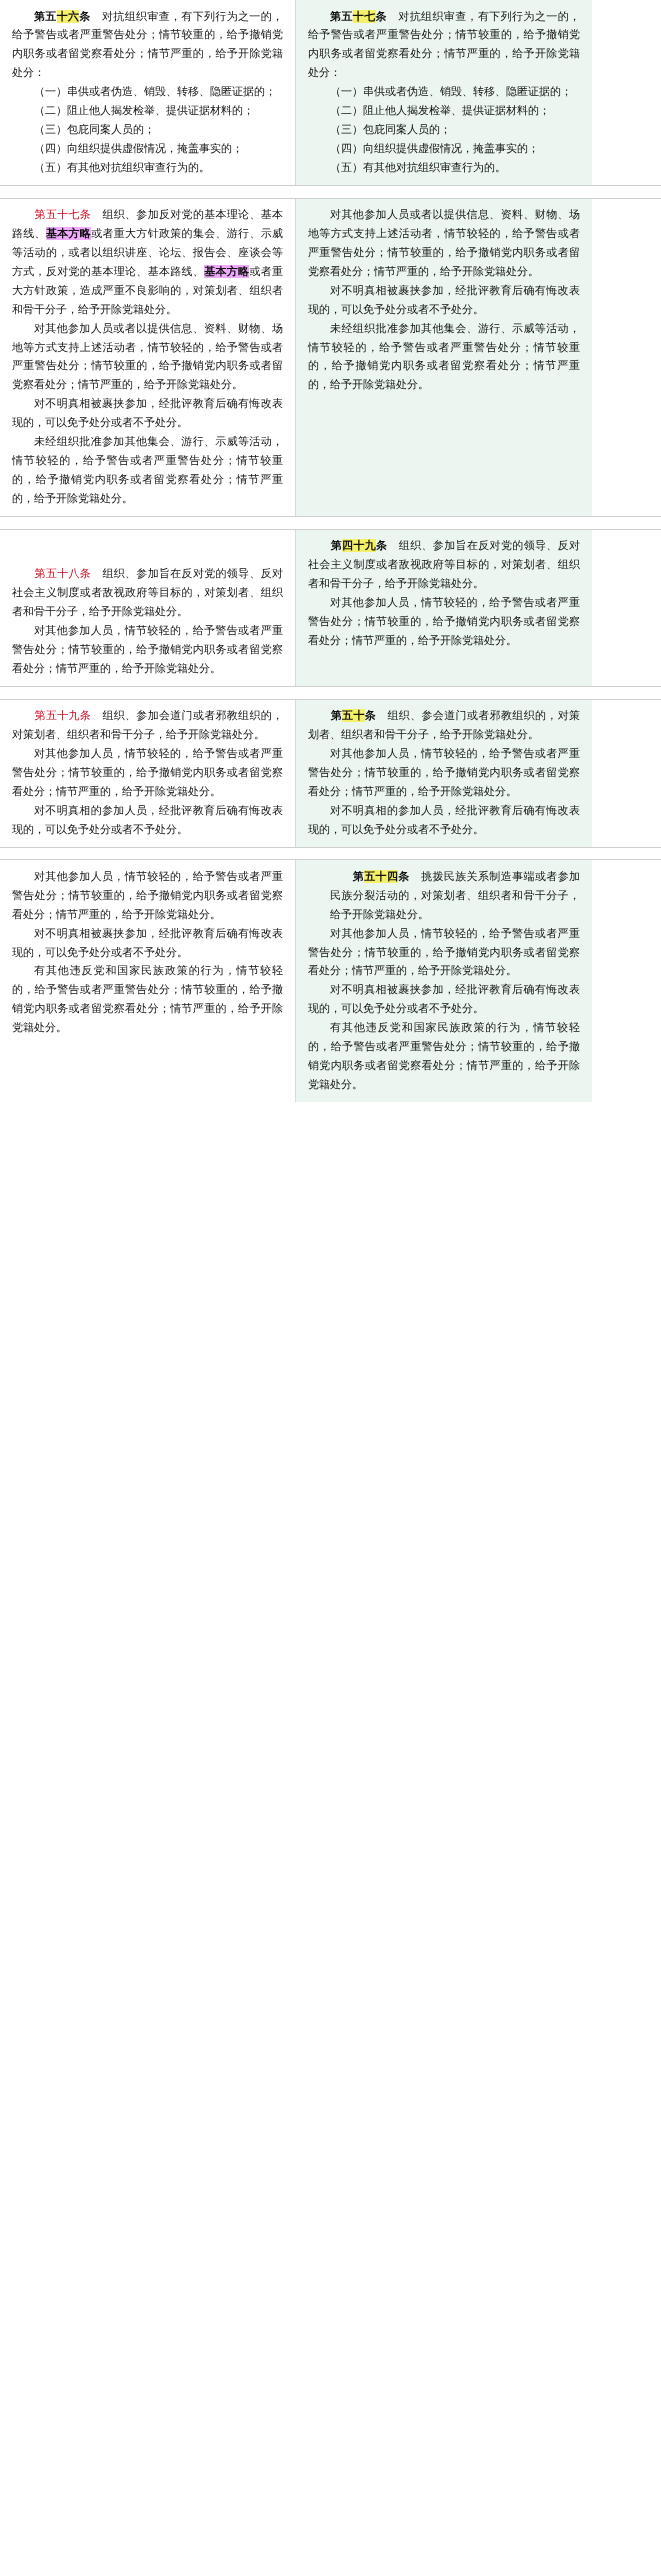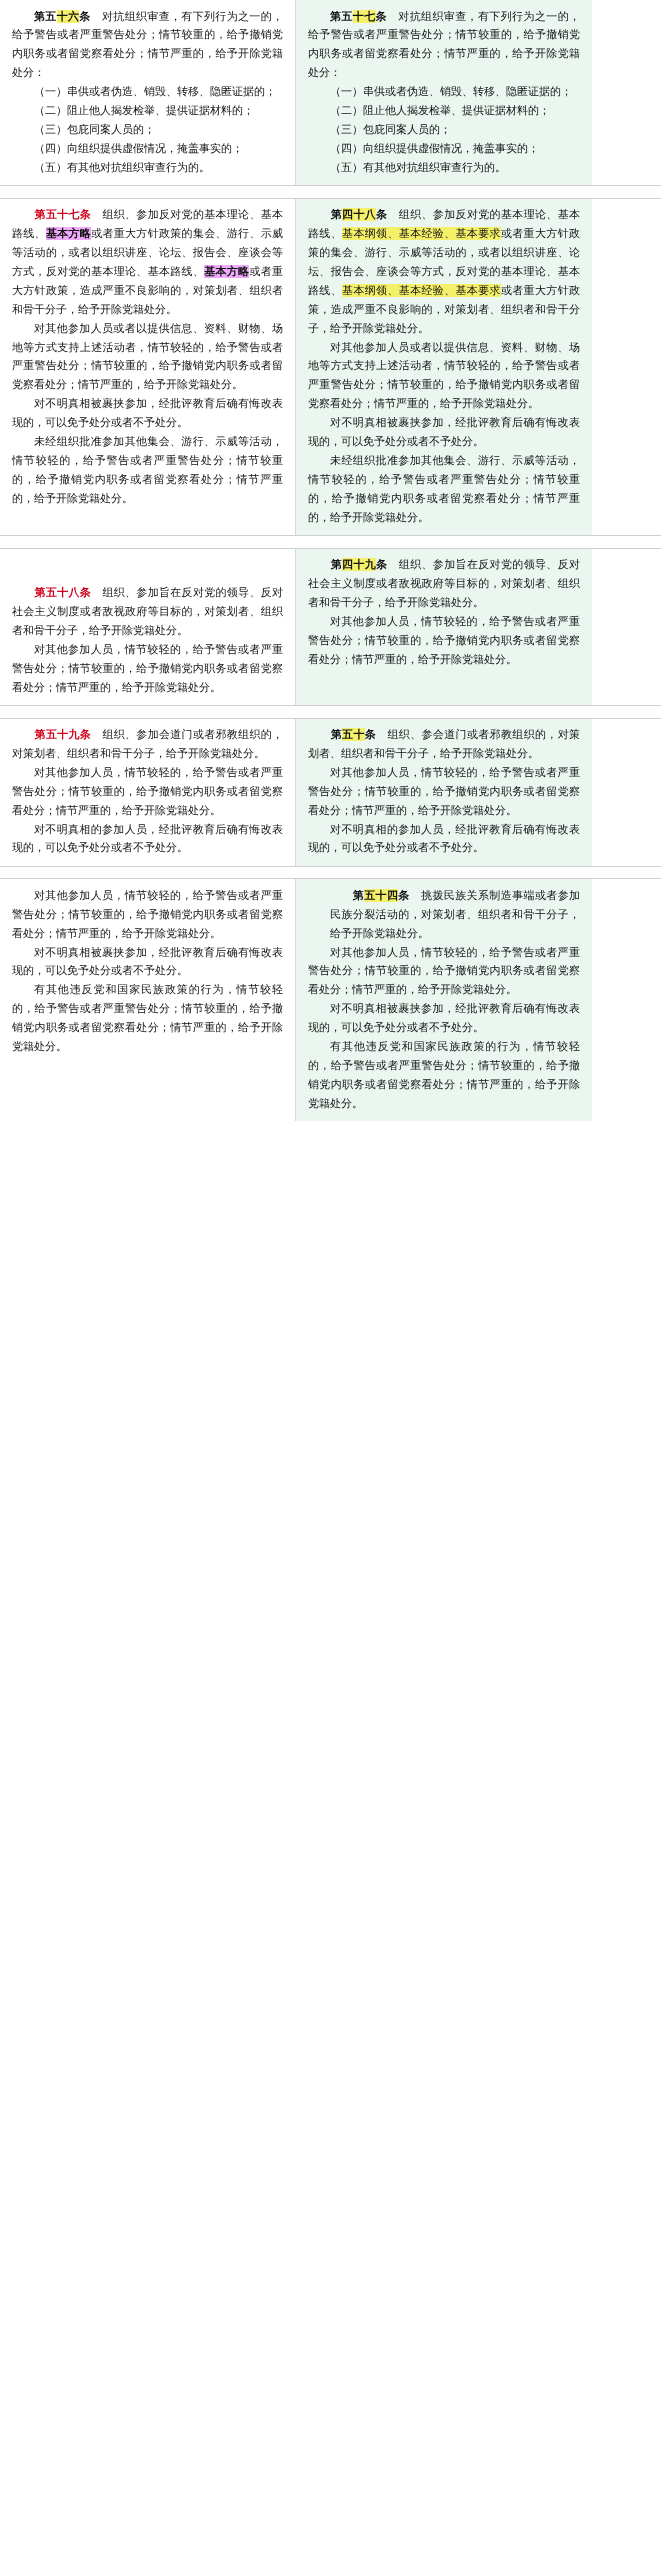--- a/index.html
+++ b/index.html
@@ -44,21 +44,21 @@
     font-weight: bold;
   }
   .hl-y {
     background: #f5f06a;
   }
   .hl-g {
     background: #f0abfc;
   }
   .red {
     color: #d0021b;
-    font-weight: bold;
+    font-weight: normal;
   }
   .bold {
     font-weight: bold;
   }
   .divider-row {
     width: 661px;
     height: 13.5px;
     background: #ffffff;
     border-top: 0.8px solid #cfcfcf;
     border-bottom: 0.8px solid #cfcfcf;
@@ -101,21 +101,20 @@
         <div class="col left">
           <div class="block art">
             <p style="text-indent: 0px;">　　<span class="red">第五十七条</span>　组织、参加反对党的基本理论、基本路线、<span class="bold hl-g">基本方略</span>或者重大方针政策的集会、游行、示威等活动的，或者以组织讲座、论坛、报告会、座谈会等方式，反对党的基本理论、基本路线、<span class="bold hl-g">基本方略</span>或者重大方针政策，造成严重不良影响的，对策划者、组织者和骨干分子，给予开除党籍处分。</p>
             <p>对其他参加人员或者以提供信息、资料、财物、场地等方式支持上述活动者，情节较轻的，给予警告或者严重警告处分；情节较重的，给予撤销党内职务或者留党察看处分；情节严重的，给予开除党籍处分。</p>
             <p>对不明真相被裹挟参加，经批评教育后确有悔改表现的，可以免予处分或者不予处分。</p>
             <p>未经组织批准参加其他集会、游行、示威等活动，情节较轻的，给予警告或者严重警告处分；情节较重的，给予撤销党内职务或者留党察看处分；情节严重的，给予开除党籍处分。</p>
           </div>
         </div>
         <div class="col right">
           <div class="block art">
-            <p style="text-indent: 0px;">　　<span class="bold">第</span><span class="bold hl-y">四十八</span><span class="bold">条</span>　组织、参加反对党的基本理论、基本路线、<span class="hl-y">基本纲领、基本经验、基本要求</span>或者重大方针政策的集会、游行、示威等活动的，或者以组织讲座、论坛、报告会、座谈会等方式，反对党的基本理论、基本路线、<span class="hl-y">基本纲领、基本经验、基本要求</span>或者重大方针政策，造成严重不良影响的，对策划者、组织者和骨干分子，给予开除党籍处分。</p>
             <p>对其他参加人员或者以提供信息、资料、财物、场地等方式支持上述活动者，情节较轻的，给予警告或者严重警告处分；情节较重的，给予撤销党内职务或者留党察看处分；情节严重的，给予开除党籍处分。</p>
             <p>对不明真相被裹挟参加，经批评教育后确有悔改表现的，可以免予处分或者不予处分。</p>
             <p>未经组织批准参加其他集会、游行、示威等活动，情节较轻的，给予警告或者严重警告处分；情节较重的，给予撤销党内职务或者留党察看处分；情节严重的，给予开除党籍处分。</p>
           </div>
         </div>
       </div>
       <div class="divider-row"></div>
       <div class="group">
         <div class="col left">
           <div class="block art">

